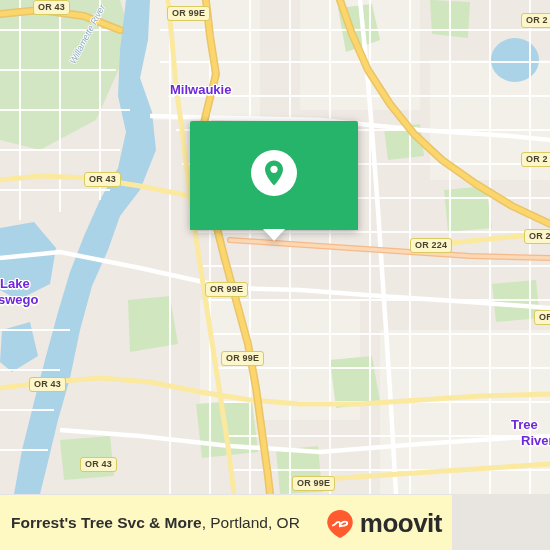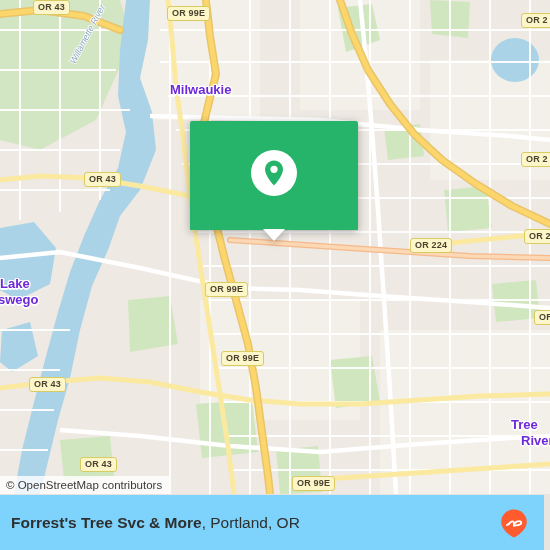--- a/index.html
+++ b/index.html
@@ -96,22 +96,22 @@
     background:rgba(255,255,255,0.80);
     color:#3a3a3a;
     font-size:11.5px;
     padding:3px 7px 3px 6px;
     white-space:nowrap;
   }
 
   
   .footer {
     position:absolute;
-    left:0; top:494px; width:544px; height:56px;
-    background:#7dd3fc;
+    left:0; top:494px; width:452px; height:56px;
+    background:#fef9c3;
     border-top:1px solid #e3e3e3;
     display:flex; align-items:center;
   }
   .footer-title {
     margin-left:11px;
     font-size:15.5px;
     color:#2f2f2f;
     white-space:nowrap;
     overflow:hidden;
   }
@@ -247,29 +247,29 @@
       <div class="popup-top">
         <svg class="pin-circle" viewBox="0 0 48 48">
           <circle cx="24" cy="24" r="23" fill="#ffffff"></circle>
           <path d="M24 11.5 c-5.0 0-9.0 4.0-9.0 9.0 0 6.6 9.0 16.0 9.0 16.0 s9.0-9.4 9.0-16.0 c0-5.0-4.0-9.0-9.0-9.0 z" fill="#26b36a"></path>
           <circle cx="24" cy="20.3" r="3.6" fill="#ffffff"></circle>
         </svg>
       </div>
       <div class="popup-tail"></div>
     </div>
 
-    <div class="attrib">© OpenStreetMap contributors</div>
   </div>
 
   <div class="footer">
     <div class="footer-title">
       <span class="bold">Forrest's Tree Svc &amp; More</span><span>, Portland, OR</span>
     </div>
     <div class="brand">
       <svg class="brand-logo" viewBox="0 0 40 40">
         <path d="M20 2 C10.6 2 3 9.3 3 18.4 C3 27.5 12.2 35.5 18.3 38.5 C19.4 39 20.6 39 21.7 38.5 C27.8 35.5 37 27.5 37 18.4 C37 9.3 29.4 2 20 2 Z" fill="#ff5b2e"></path>
         <path d="M10.5 22.5 c1.6 0 2.6-1.0 3.6-2.2 1.1-1.3 2.1-2.5 3.6-2.5 1.5 0 2.2 1.0 2.2 2.3 v3.6" fill="none" stroke="#ffffff" stroke-width="2.6" stroke-linecap="round" stroke-linejoin="round"></path>
         <path d="M19.9 23.7 c0-1.9 1.0-3.4 2.5-4.6 1.4-1.1 3.1-1.6 4.6-1.6 1.6 0 2.6 0.7 2.6 2.1 0 2.3-3.3 3.3-7.3 3.6" fill="none" stroke="#ffffff" stroke-width="2.6" stroke-linecap="round" stroke-linejoin="round"></path>
       </svg>
+      <span class="brand-text">moovit</span>
     </div>
   </div>
 
 </div>
 
 </body></html>

